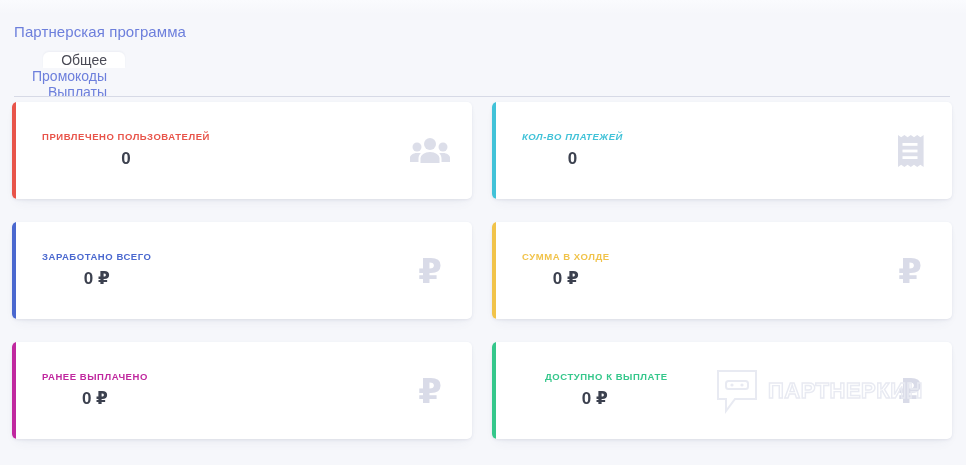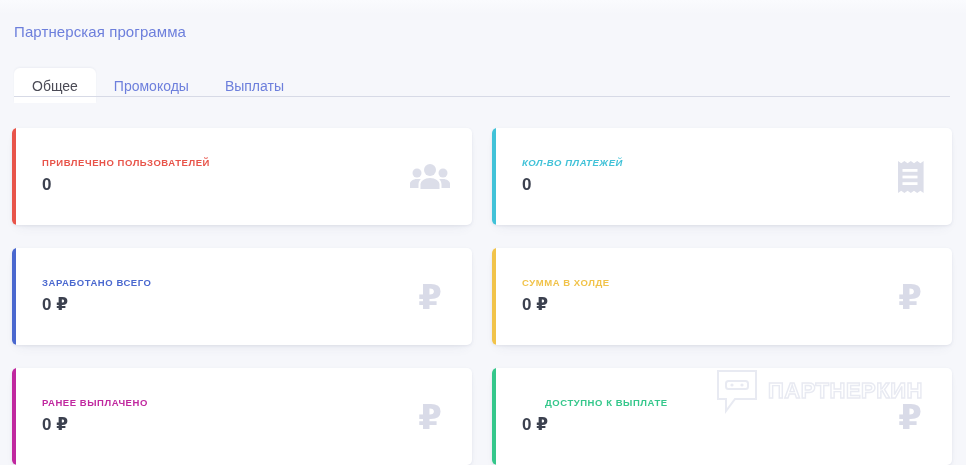--- a/index.html
+++ b/index.html
@@ -29,24 +29,25 @@
     line-height: 28px;
     color: #6d7fdc;
     font-weight: 400;
     letter-spacing: 0.1px;
     white-space: nowrap;
   }
   
   .tabs {
     position: absolute;
     left: 14px;
-    top: 68px;
+    top: 52px;
     height: 35px;
     display: flex;
     align-items: flex-end;
+    flex-direction: column;
   }
   .tab {
     height: 35px;
     box-sizing: border-box;
     display: flex;
     align-items: center;
     padding: 0 18px;
     font-size: 14px;
     color: #6d7fdc;
     background: transparent;
@@ -64,26 +65,27 @@
     left: 14px;
     top: 96px;
     width: 936px;
     height: 1px;
     background: #d7dae6;
   }
   
   .cards {
     position: absolute;
     left: 12px;
-    top: 128px;
+    top: 102px;
     width: 940px;
     display: grid;
     grid-template-columns: 460px 460px;
     column-gap: 20px;
     row-gap: 23px;
+    text-align: center;
   }
   .card {
     position: relative;
     height: 97px;
     background: #ffffff;
     border-radius: 5px;
     box-shadow: 0 1px 3px rgba(70,80,120,0.10), 0 6px 12px -6px rgba(70,80,120,0.10);
     overflow: hidden;
   }
   .card-accent {

